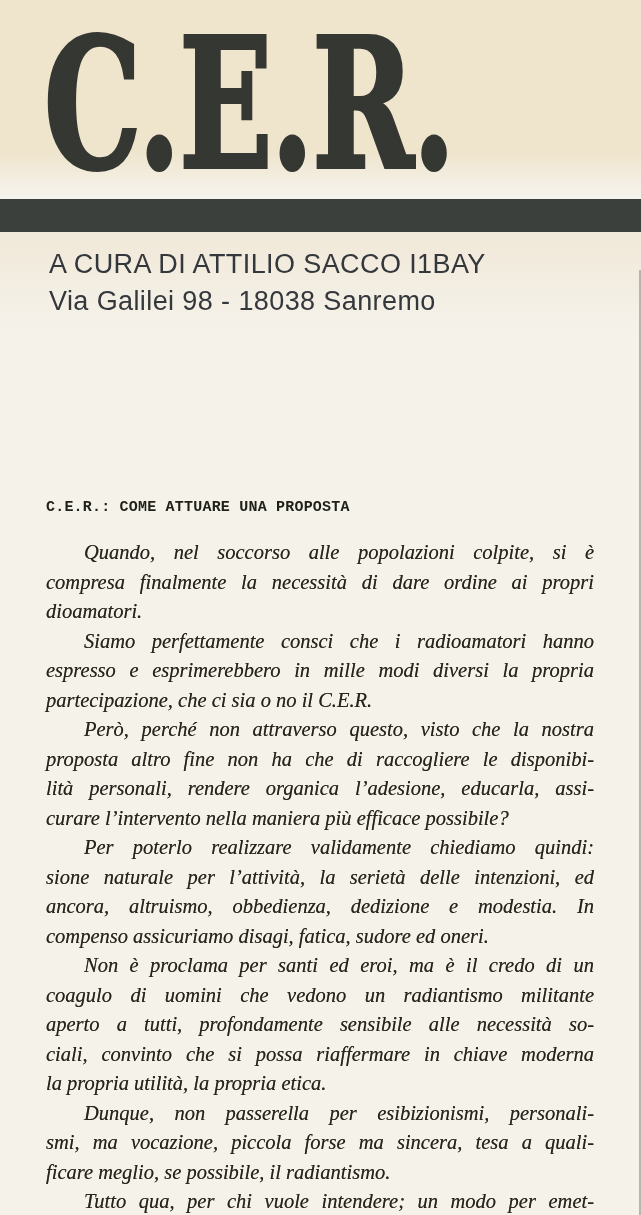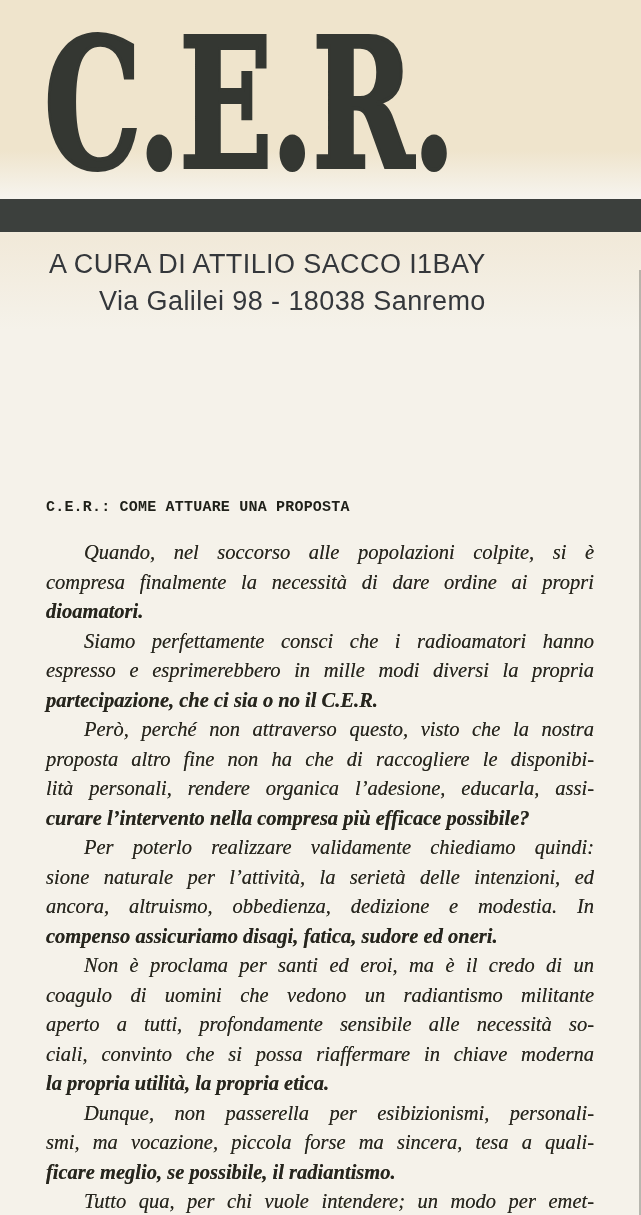--- a/index.html
+++ b/index.html
@@ -51,21 +51,20 @@
   .byline {
     position: absolute;
     left: 49px;
     top: 246px;
     font-family: "Liberation Sans", sans-serif;
     font-size: 27px;
     line-height: 37px;
     letter-spacing: 0.4px;
     color: #34373b;
     white-space: nowrap;
-    text-align: right;
   }
 
   
   .content {
     position: absolute;
     left: 46px;
     top: 499px;
     width: 548px;
   }
   .article-heading {
@@ -86,21 +85,21 @@
   .para { margin: 0; }
   .line {
     line-height: 23.5px;
     text-align: justify;
     text-align-last: justify;
     white-space: nowrap; 
     margin-top: 6px;
   }
   .line { white-space: normal; }
   .line.first { text-indent: 38px; }
-  .line.last { text-align-last: left; font-weight: bold; }
+  .line.last { text-align-last: left; }
 
   .page-edge-line {
     position: absolute;
     right: 0px;
     top: 270px;
     bottom: 0;
     width: 2px;
     background: rgba(110,110,104,0.45);
   }
 </style>
@@ -128,21 +127,21 @@
         </div>
         <div class="para">
           <div class="line first">Siamo perfettamente consci che i radioamatori hanno</div>
           <div class="line">espresso e esprimerebbero in mille modi diversi la propria</div>
           <div class="line last">partecipazione, che ci sia o no il C.E.R.</div>
         </div>
         <div class="para">
           <div class="line first">Però, perché non attraverso questo, visto che la nostra</div>
           <div class="line">proposta altro fine non ha che di raccogliere le disponibi-</div>
           <div class="line">lità personali, rendere organica l’adesione, educarla, assi-</div>
-          <div class="line last">curare l’intervento nella compresa più efficace possibile?</div>
+          <div class="line last">curare l’intervento nella maniera più efficace possibile?</div>
         </div>
         <div class="para">
           <div class="line first">Per poterlo realizzare validamente chiediamo quindi:</div>
           <div class="line">sione naturale per l’attività, la serietà delle intenzioni, ed</div>
           <div class="line">ancora, altruismo, obbedienza, dedizione e modestia. In</div>
           <div class="line last">compenso assicuriamo disagi, fatica, sudore ed oneri.</div>
         </div>
         <div class="para">
           <div class="line first">Non è proclama per santi ed eroi, ma è il credo di un</div>
           <div class="line">coagulo di uomini che vedono un radiantismo militante</div>

